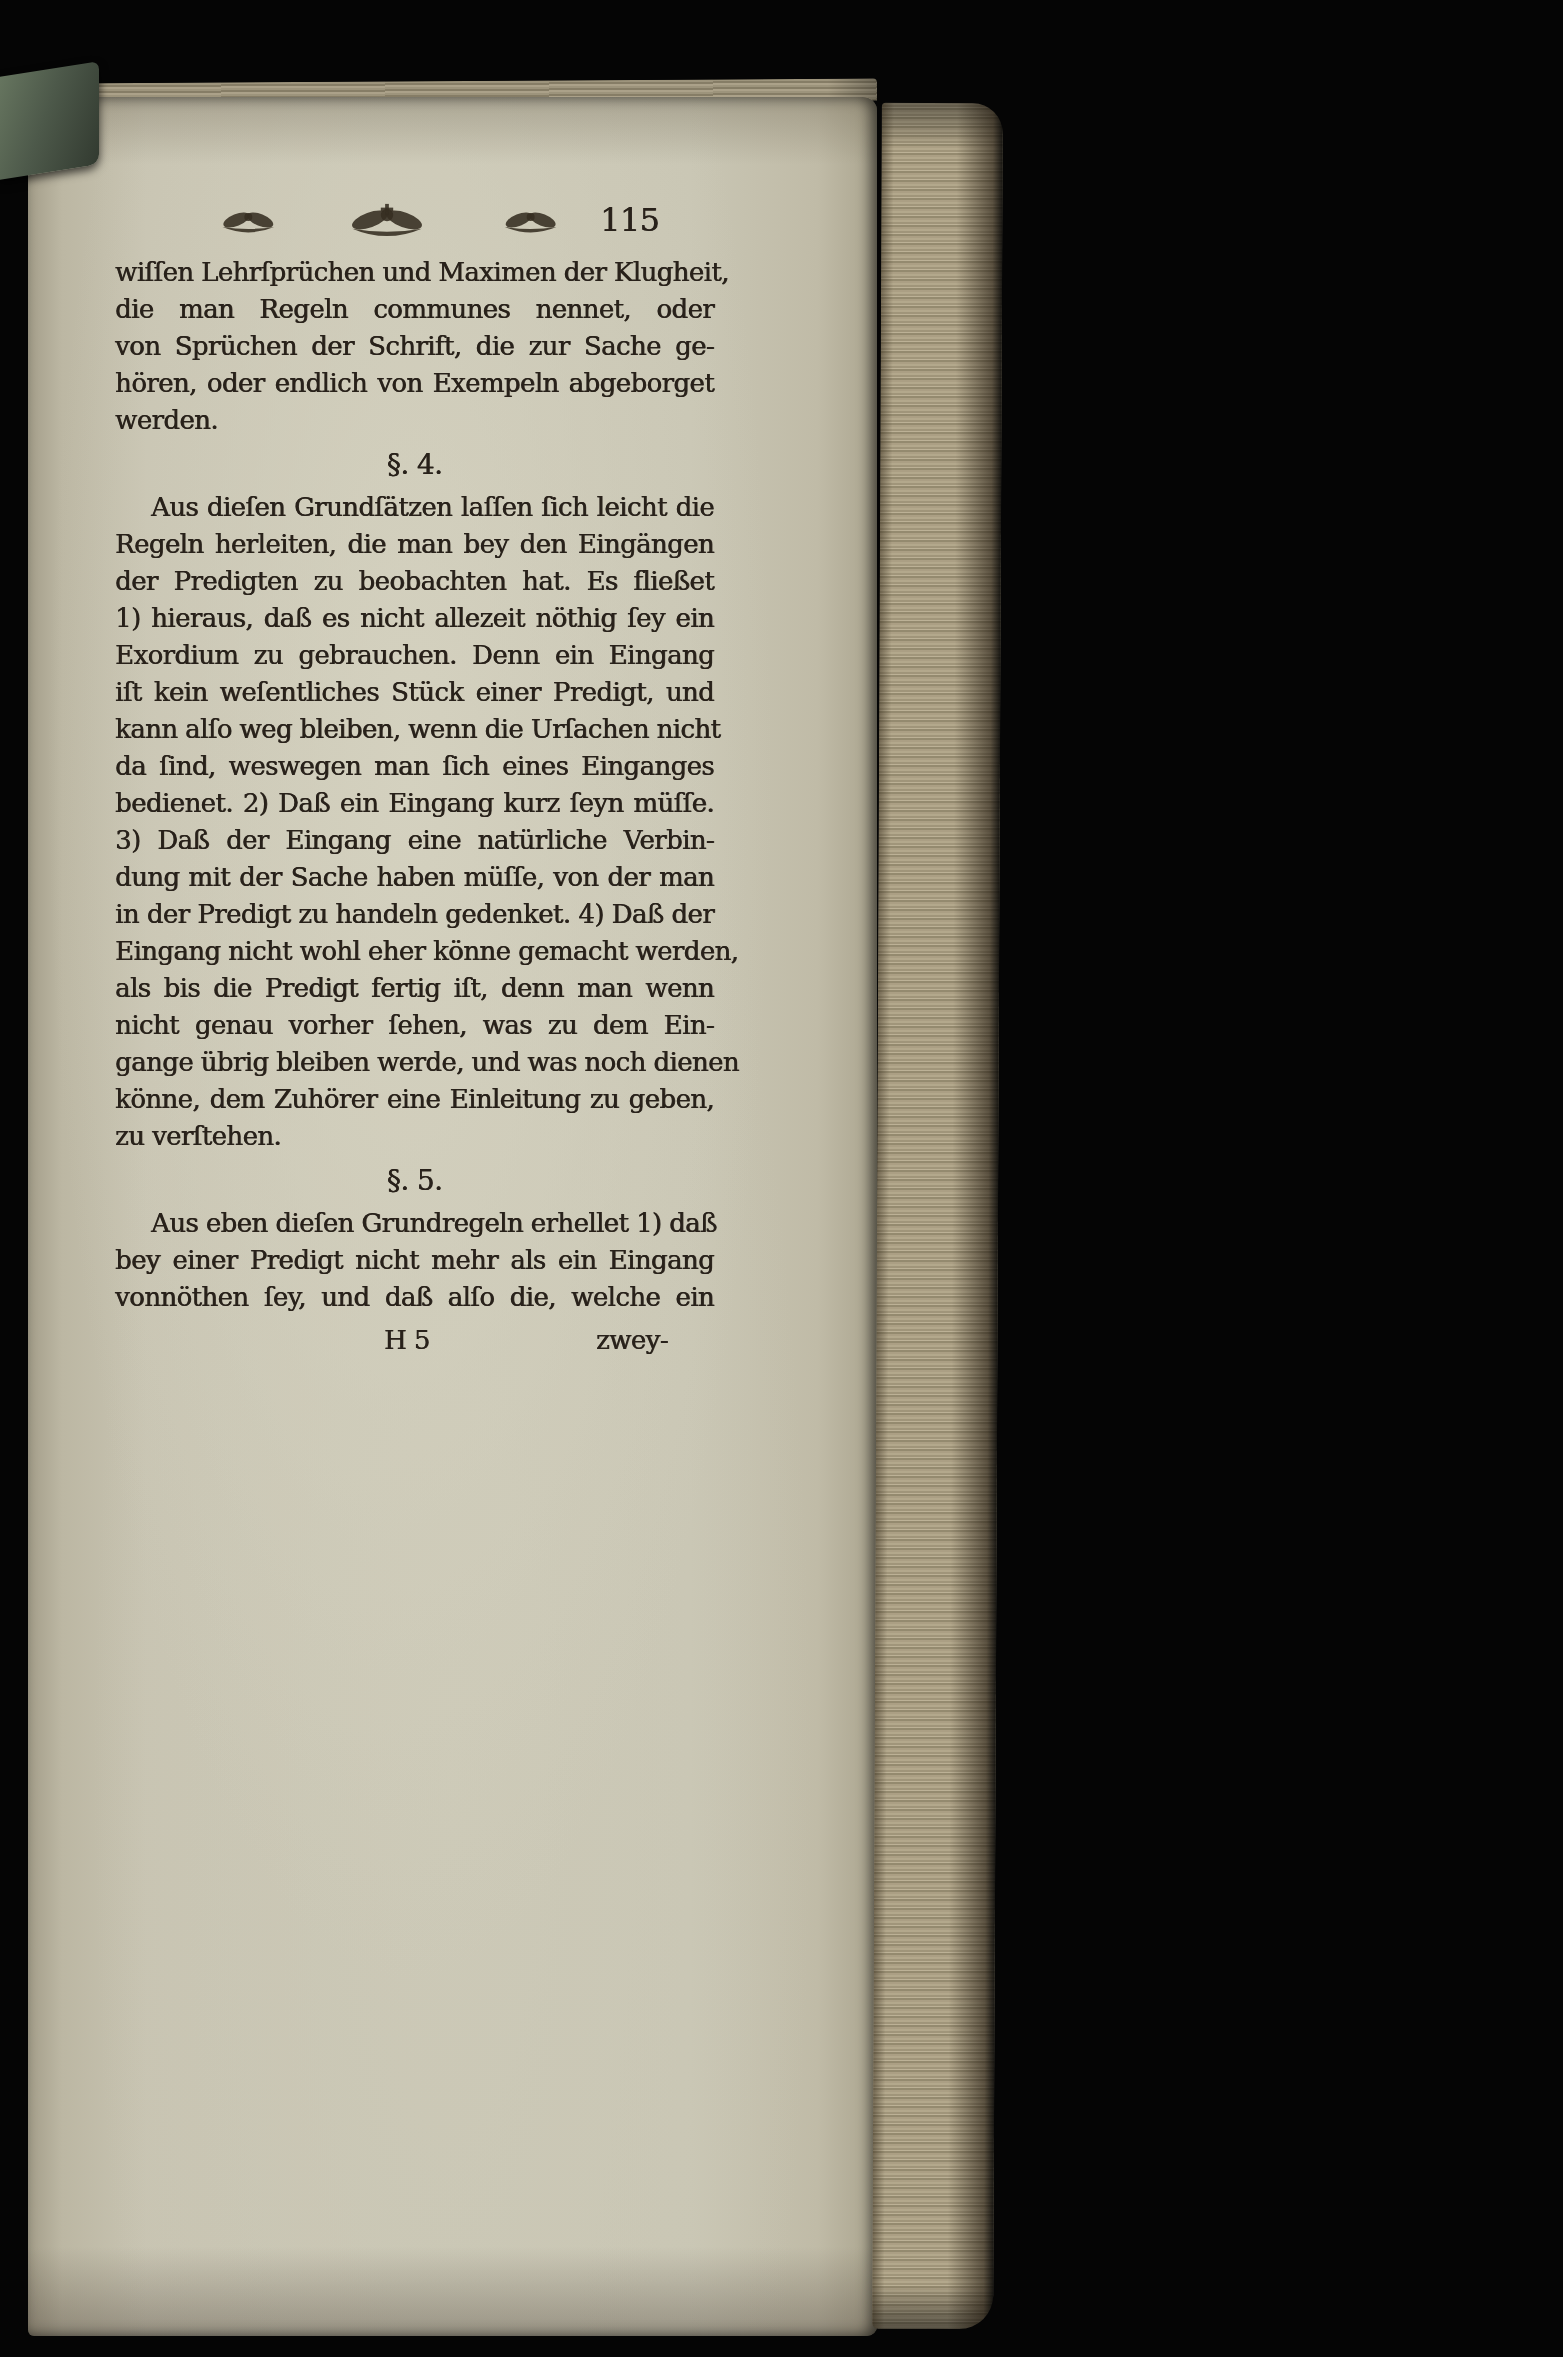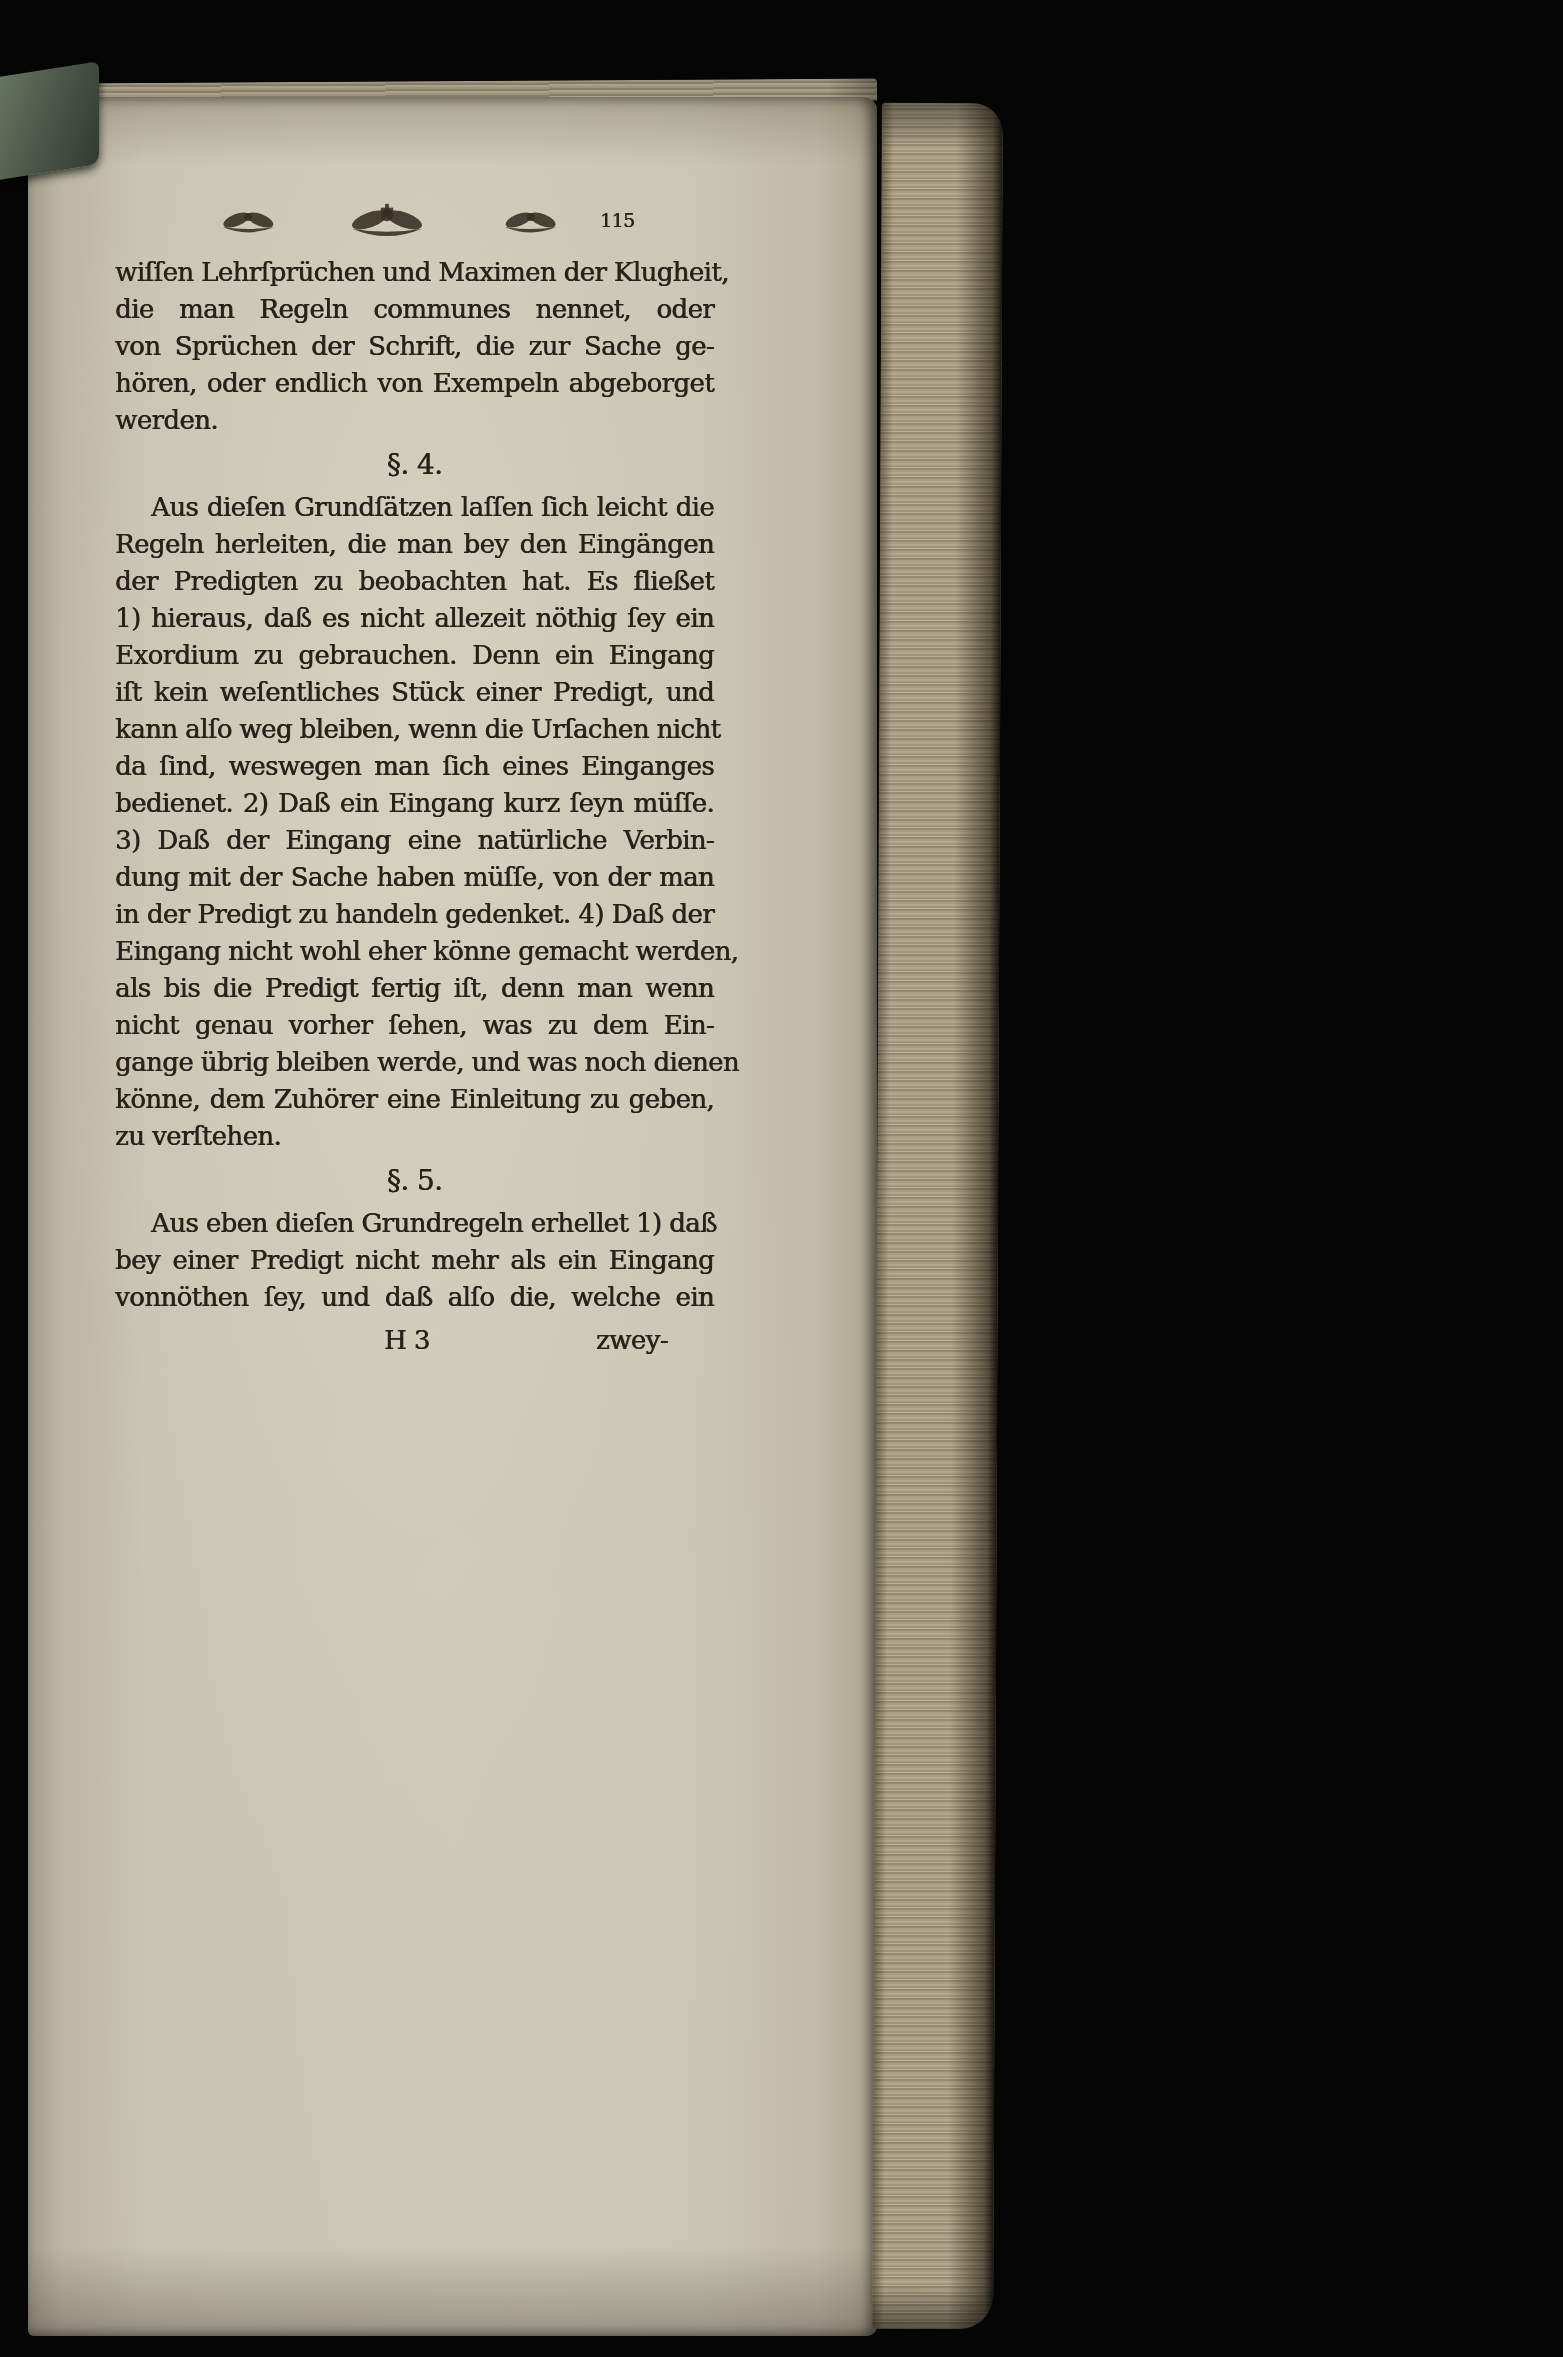--- a/index.html
+++ b/index.html
@@ -35,21 +35,21 @@
   .cover-corner{position:absolute;left:0;top:69px;width:99px;height:103px;
     background:linear-gradient(110deg,#66755f 0%,#4d594a 45%,#323a30 100%);
     transform:skewY(-9deg);border-radius:0 8px 10px 0;
     box-shadow:0 4px 10px rgba(0,0,0,.7);}
   
   .text-block{position:absolute;left:87px;top:99px;width:599px;color:#28211a;
     font-size:26px;line-height:37px;letter-spacing:-0.6px;
     text-shadow:0.6px 0 0 rgba(40,33,26,.85), 0 0.4px 0 rgba(40,33,26,.45);}
   .header-row{display:flex;align-items:center;height:48px;margin-bottom:10px;}
   .ornaments{margin-left:59px;width:426px;height:44px;flex:0 0 auto;}
-  .pageno{flex:1;text-align:left;padding-right:57px;font-size:19px;}
+  .pageno{flex:1;text-align:center;padding-right:57px;font-size:32px;}
   .line{text-align:justify;text-align-last:justify;white-space:nowrap;}
   .line.end{text-align-last:left;white-space:normal;}
   .line.indent{padding-left:36px;}
   .heading{text-align:center;font-size:28px;margin:7px 0 6px 0;}
   .footer-row{position:relative;height:40px;margin-top:6px;}
   .signature{position:absolute;left:269px;top:0;}
   .catchword{position:absolute;left:481px;top:0;}
   svg .ink{fill:#362d21;opacity:.88;}
 </style>
 </head>
@@ -113,21 +113,21 @@
       <div class="line">könne, dem Zuhörer eine Einleitung zu geben,</div>
       <div class="line end">zu verſtehen.</div>
 
       <div class="heading">§. 5.</div>
 
       <div class="line indent">Aus eben dieſen Grundregeln erhellet 1) daß</div>
       <div class="line">bey einer Predigt nicht mehr als ein Eingang</div>
       <div class="line">vonnöthen ſey, und daß alſo die, welche ein</div>
 
       <div class="footer-row">
-        <span class="signature">H 3</span>
+        <span class="signature">H 5</span>
         <span class="catchword">zwey-</span>
       </div>
 
     </div>
   </div>
 
   <div class="fore-edge"></div>
   <div class="cover-corner"></div>
 
 </div>

